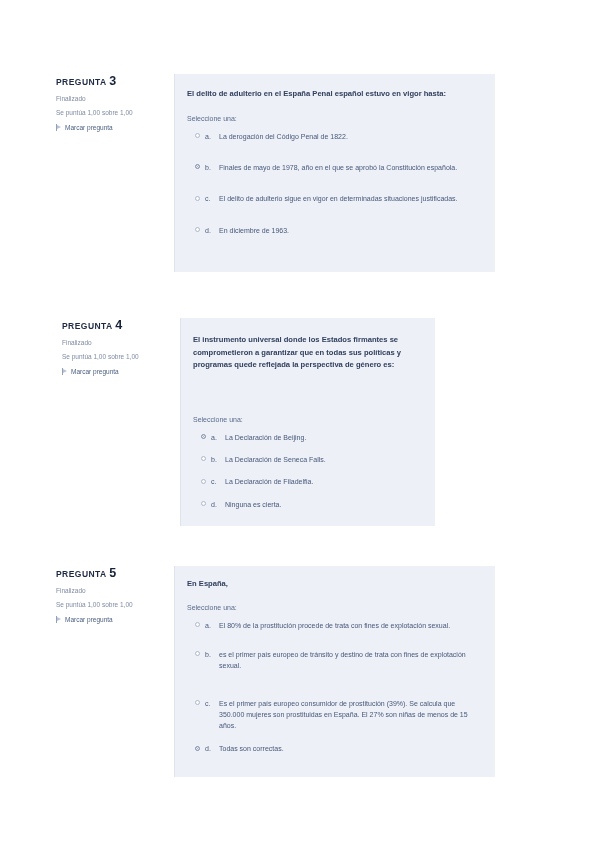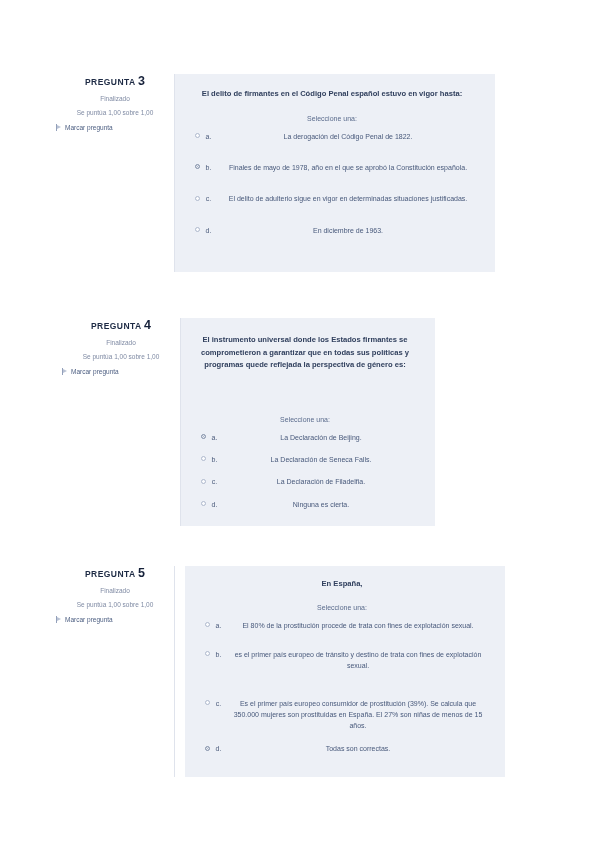--- a/index.html
+++ b/index.html
@@ -22,21 +22,20 @@
     height: 848px;
     background: #ffffff;
   }
 
   
   .question-block {
     position: absolute;
     display: flex;
     left: 0;
     width: 599px;
-    text-align: center;
   }
   .qmeta {
     width: 175px;
     padding-left: 56px;
     box-sizing: border-box;
     border-right: 1px solid #dfe3ec;
     min-height: 78px;
   }
   .qnum {
     font-size: 8.5px;
@@ -170,21 +169,21 @@
         <span class="big">3</span>
       </p>
       <p class="qstate">Finalizado</p>
       <p class="qgrade">Se puntúa 1,00 sobre 1,00</p>
       <p class="qflag">
         <span class="flag-icon"></span>
         <span>Marcar pregunta</span>
       </p>
     </div>
     <div class="qcontent" style="margin-left:0;">
-      <p class="qtext">El delito de firmantes en el Código Penal español estuvo en vigor hasta:</p>
+      <p class="qtext">El delito de adulterio en el España Penal español estuvo en vigor hasta:</p>
       <p class="select-label">Seleccione una:</p>
       <ul class="answers gap-lg">
         <li class="answer">
           <span class="radio"></span>
           <span class="ans-letter">a.</span>
           <span class="ans-text">La derogación del Código Penal de 1822.</span>
         </li>
         <li class="answer">
           <span class="radio checked"></span>
           <span class="ans-letter">b.</span>
@@ -251,21 +250,21 @@
         <span>PREGUNTA</span>
         <span class="big">5</span>
       </p>
       <p class="qstate">Finalizado</p>
       <p class="qgrade">Se puntúa 1,00 sobre 1,00</p>
       <p class="qflag">
         <span class="flag-icon"></span>
         <span>Marcar pregunta</span>
       </p>
     </div>
-    <div class="qcontent" style="margin-left:10px;padding-top:12px;padding-bottom:22px;">
+    <div class="qcontent" style="margin-left:0;padding-top:12px;padding-bottom:22px;">
       <p class="qtext" style="margin-bottom:13px;">En España,</p>
       <p class="select-label">Seleccione una:</p>
       <ul class="answers">
         <li class="answer" style="margin-bottom:18px;">
           <span class="radio"></span>
           <span class="ans-letter">a.</span>
           <span class="ans-text">El 80% de la prostitución procede de trata con fines de explotación sexual.</span>
         </li>
         <li class="answer" style="margin-bottom:26px;">
           <span class="radio"></span>

